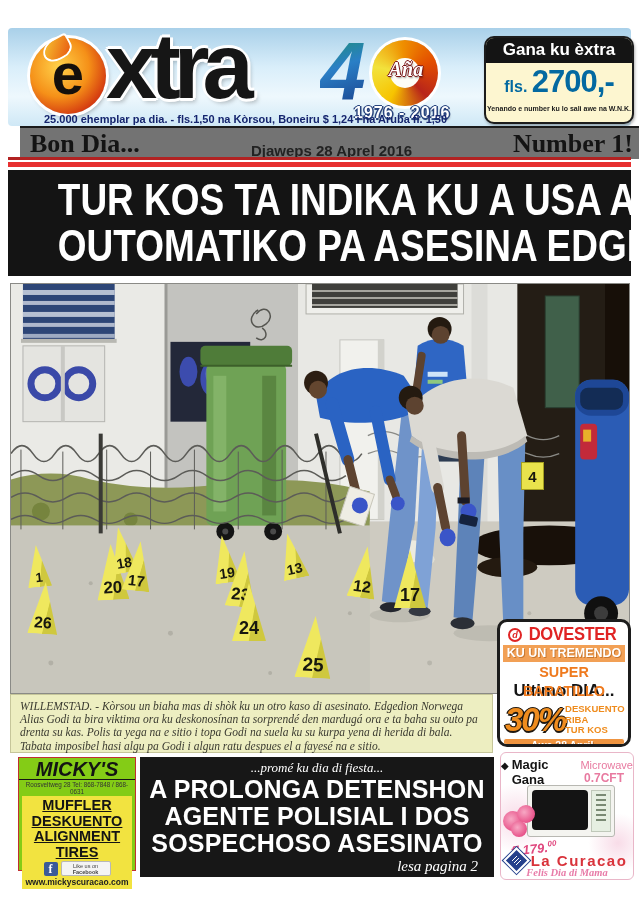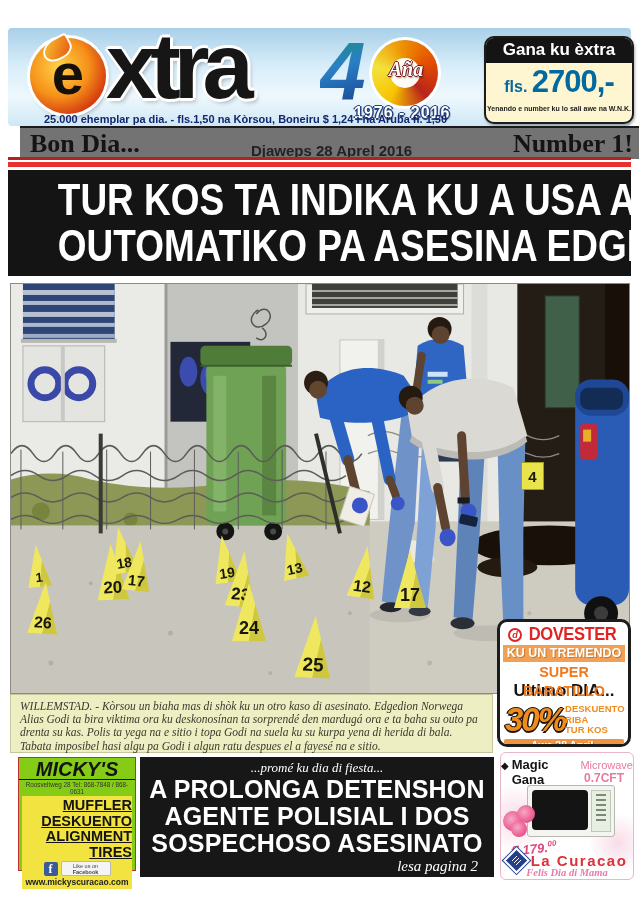--- a/index.html
+++ b/index.html
@@ -87,21 +87,21 @@
   .dv-footer{background:#ef9440;border:1px solid #fff;color:#fff;font-weight:800;font-size:10.5px;text-align:center;
     height:14px;line-height:13px;border-radius:3px;text-shadow:1px 1px 0 #c06820;}
 
   
   .mickys{position:absolute;left:18px;top:757px;width:118px;height:114px;background:#84cc16;border:1px solid #c03030;
     box-sizing:border-box;text-align:center;z-index:4;display:flex;flex-direction:column;}
   .mk-brand{font-size:20px;font-weight:800;font-style:italic;color:#141414;line-height:20px;margin-top:1px;
     border-bottom:1px solid #141414;}
   .mk-addr{font-size:6.3px;color:#333;margin:1px 0;}
   .mk-yellow{background:#f2e340;margin:0 3px 3px;flex:1;display:flex;flex-direction:column;justify-content:space-between;padding:2px 0;}
-  .mk-srv{font-size:14.5px;font-weight:800;text-decoration:underline;color:#141414;line-height:15.5px;text-align:right;}
+  .mk-srv{font-size:14.5px;font-weight:800;text-decoration:underline;color:#141414;line-height:15.5px;}
   .mk-fb-row{display:flex;align-items:center;justify-content:center;gap:3px;margin:1px 0;}
   .mk-f{width:14px;height:14px;background:#3a5a98;color:#fff;font-family:"Liberation Serif",serif;font-weight:700;
     font-size:12px;line-height:14px;border-radius:2px;}
   .mk-like{width:48px;height:13px;background:#f4f4f4;border:1px solid #b8b8b8;border-radius:2px;font-size:5.5px;
     line-height:6px;color:#444;display:flex;flex-direction:column;justify-content:center;}
   .mk-web{font-size:8.5px;font-weight:700;color:#222;}
 
   .teaser{position:absolute;left:140px;top:757px;width:354px;height:120px;background:#171717;color:#fff;text-align:center;
     box-sizing:border-box;padding-top:3px;z-index:4;}
   .ts-kicker{font-family:"Liberation Serif",serif;font-style:italic;font-size:13px;}

